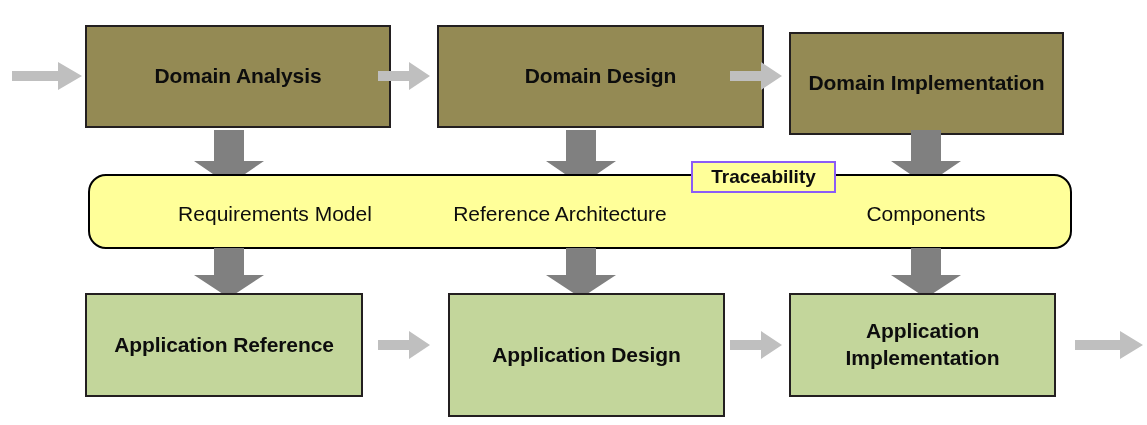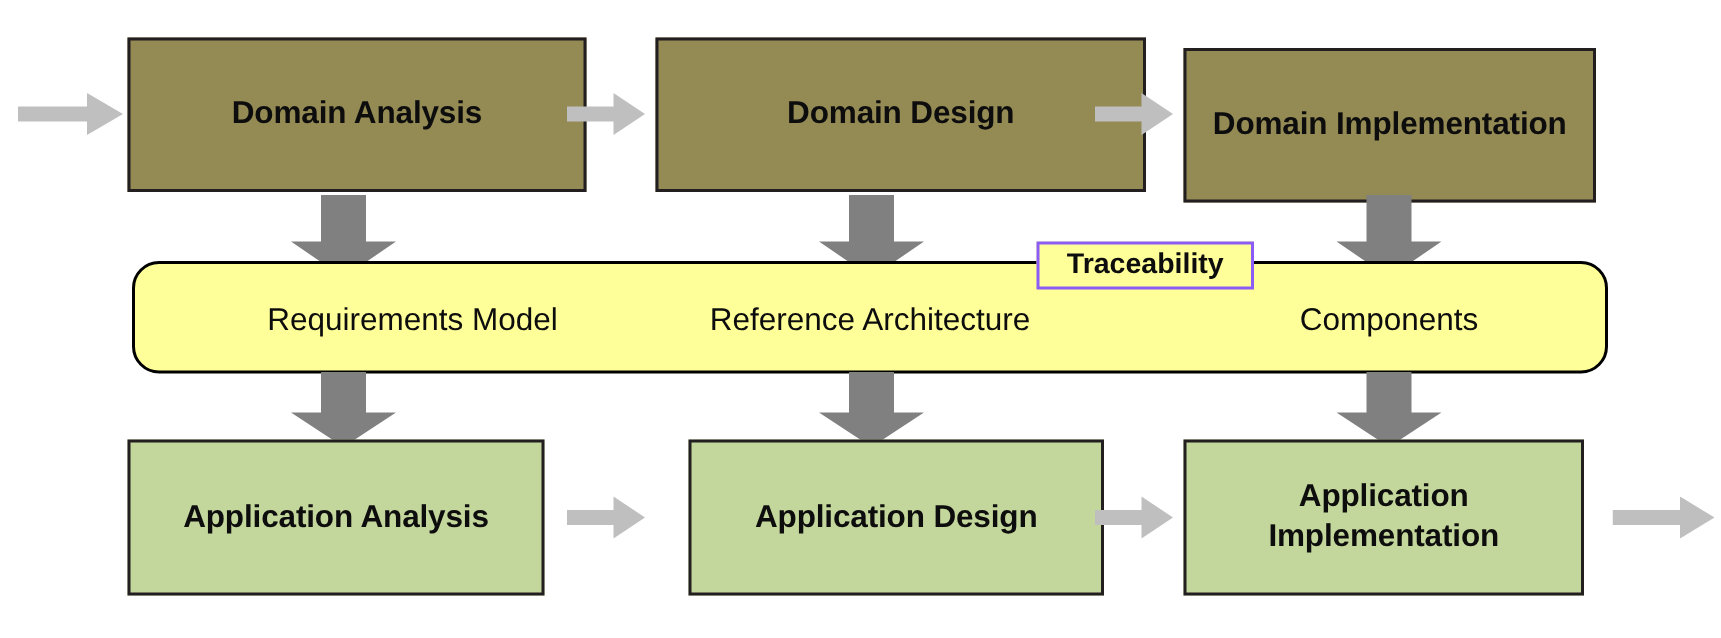--- a/index.html
+++ b/index.html
@@ -138,21 +138,21 @@
   <div class="arrow" style="left:891px; top:130px;">
     <svg width="70" height="55" viewBox="0 0 70 55">
       <path d="M20 0 L50 0 L50 31 L70 31 L35 55 L0 31 L20 31 Z" fill="#808080"></path>
     </svg>
   </div>
 
   <div id="asset-band"></div>
 
   <div class="asset-label" style="left:88px; width:278px;margin-left:48px;">Requirements Model</div>
 
-  <div class="asset-label" style="left:441px; width:278px;text-align:center;">Reference Architecture</div>
+  <div class="asset-label" style="left:421px; width:278px;text-align:center;">Reference Architecture</div>
 
   <div class="asset-label" style="left:787px; width:278px;text-align:center;">Components</div>
 
   <div id="traceability-tag">Traceability</div>
 
   <div class="arrow" style="left:194px; top:248px;">
     <svg width="70" height="50" viewBox="0 0 70 50">
       <path d="M20 0 L50 0 L50 27 L70 27 L35 50 L0 27 L20 27 Z" fill="#808080"></path>
     </svg>
   </div>
@@ -162,23 +162,23 @@
       <path d="M20 0 L50 0 L50 27 L70 27 L35 50 L0 27 L20 27 Z" fill="#808080"></path>
     </svg>
   </div>
 
   <div class="arrow" style="left:891px; top:248px;">
     <svg width="70" height="50" viewBox="0 0 70 50">
       <path d="M20 0 L50 0 L50 27 L70 27 L35 50 L0 27 L20 27 Z" fill="#808080"></path>
     </svg>
   </div>
 
-  <div class="proc-box application" style="left:85px; top:293px; width:278px; height:104px;">Application Analysis</div>
+  <div class="proc-box application" style="left:85px; top:293px; width:278px; height:104px;">Application Reference</div>
 
-  <div class="proc-box application" style="left:459px; top:293px; width:277px; height:104px;">Application Design</div>
+  <div class="proc-box application" style="left:448px; top:293px; width:277px; height:124px;">Application Design</div>
 
   <div class="proc-box application" style="left:789px; top:293px; width:267px; height:104px;">Application Implementation</div>
 
   <div class="arrow" style="left:378px; top:331px;">
     <svg width="52" height="28" viewBox="0 0 52 28">
       <path d="M0 9 L31 9 L31 0 L52 14 L31 28 L31 19 L0 19 Z" fill="#bfbfbf"></path>
     </svg>
   </div>
 
   <div class="arrow" style="left:730px; top:331px;">

